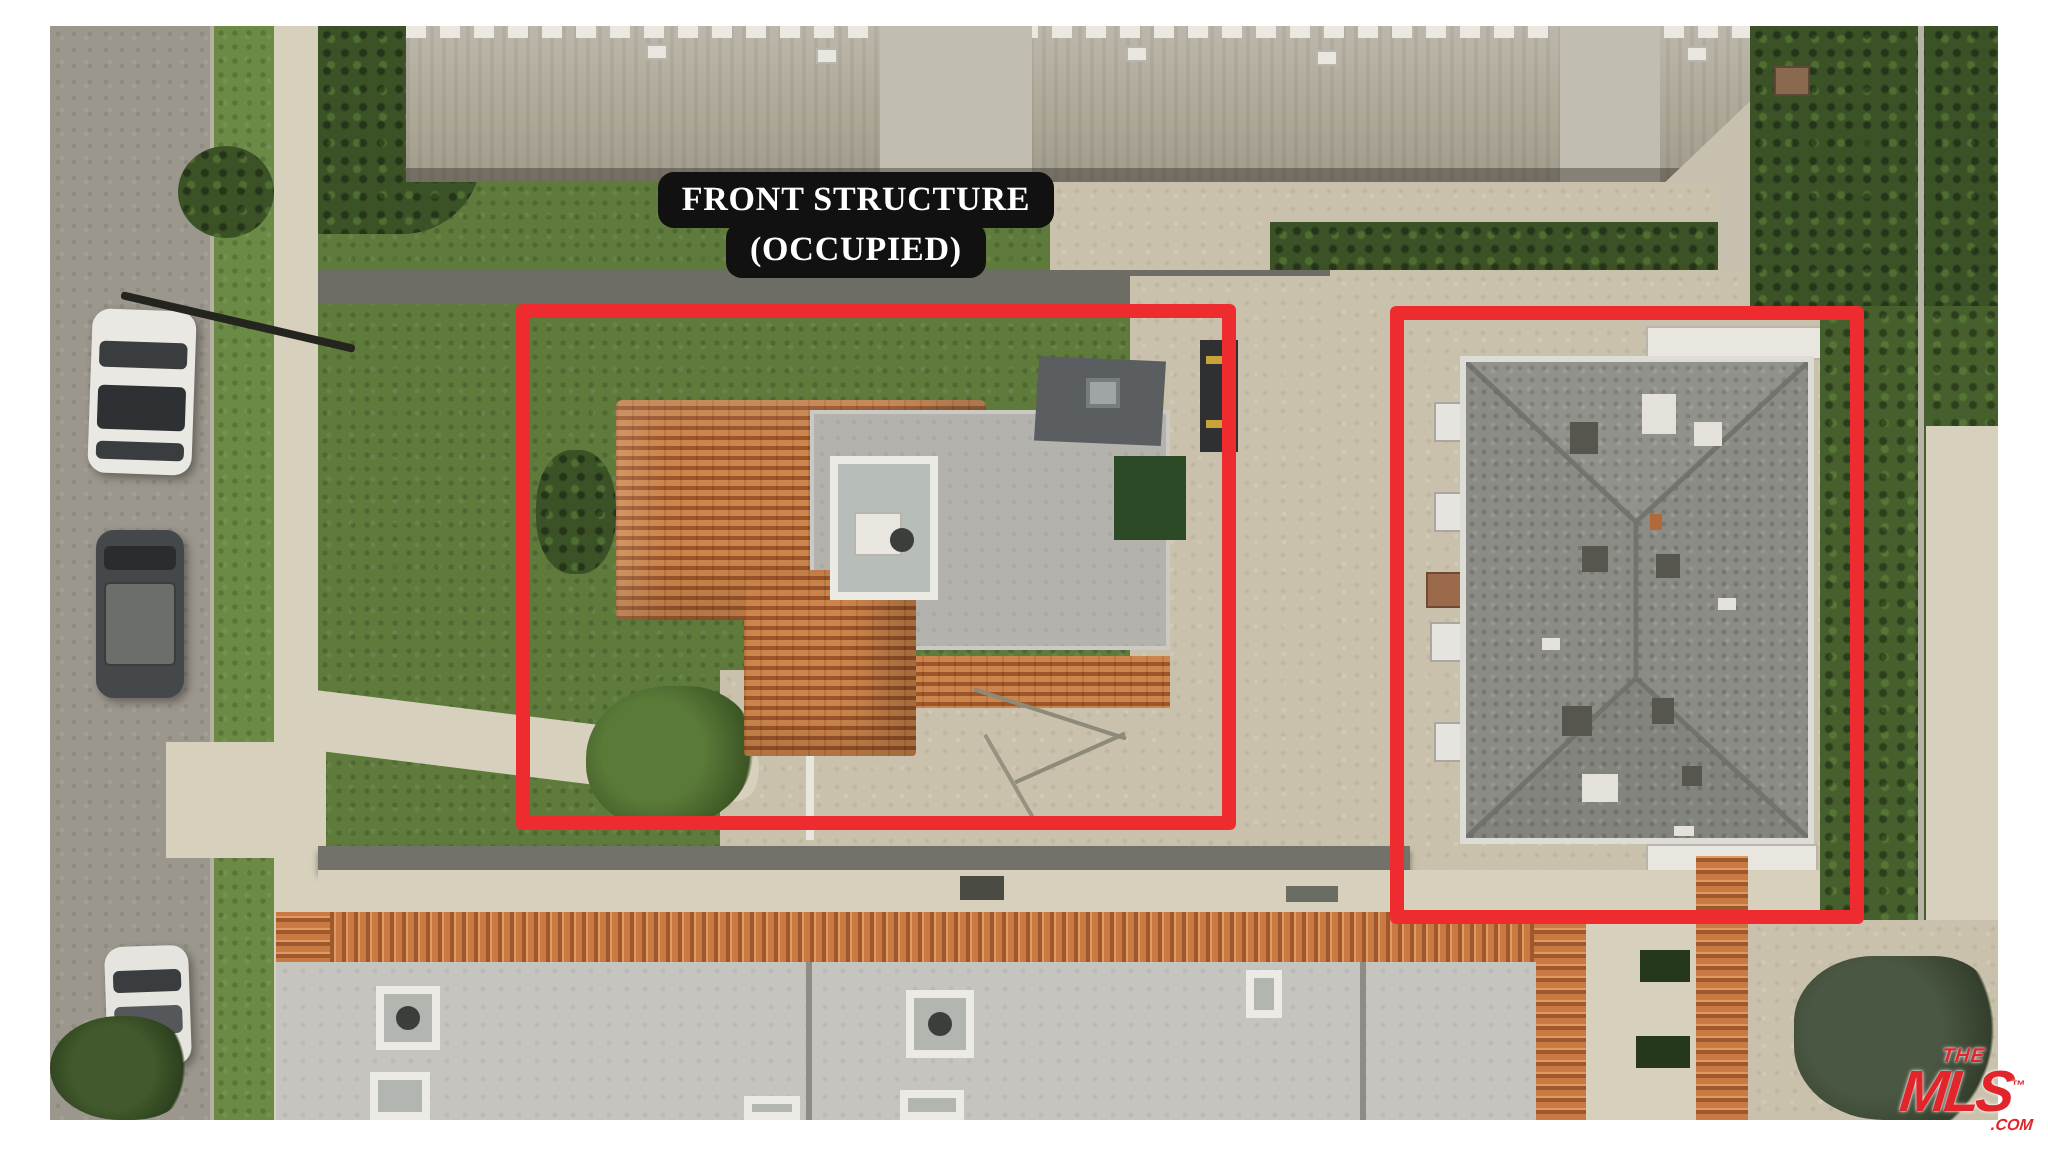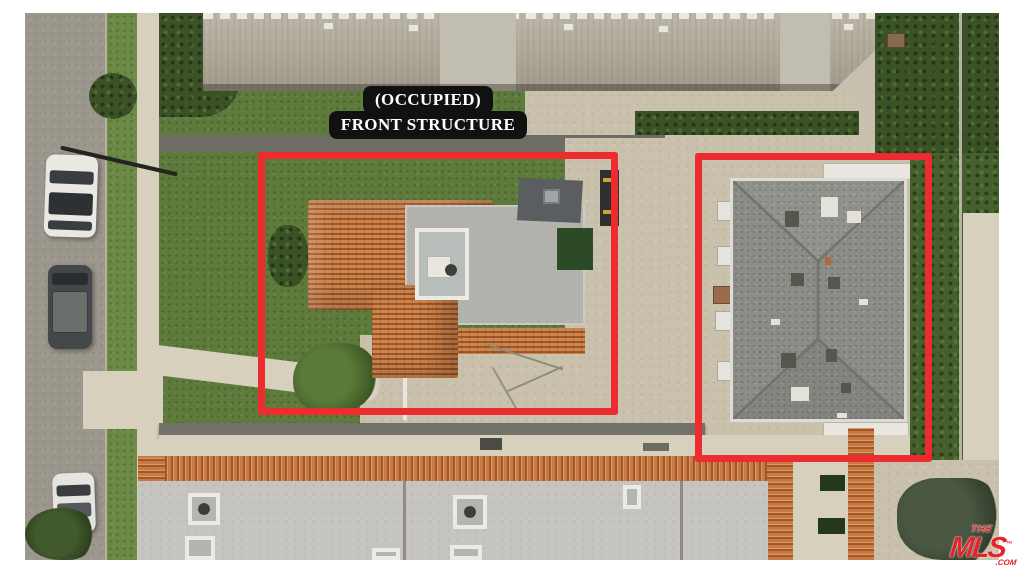--- a/index.html
+++ b/index.html
@@ -223,22 +223,22 @@
     <div class="abs concrete-light" style="left:938px;top:200px;width:36px;height:252px;"></div>
     <div class="abs" style="left:934px;top:0;width:3px;height:447px;background:#b7b2a6;"></div>
     <div class="abs concrete" style="left:850px;top:447px;width:124px;height:100px;"></div>
     <div class="abs" style="left:872px;top:465px;width:100px;height:82px;border-radius:40% 30% 20% 45%;background:radial-gradient(circle at 40% 45%,#4a5742 0 45%,#333f2c 78%,transparent 80%);"></div>
     <div class="abs" style="left:862px;top:20px;width:18px;height:15px;background:#8a6a4e;border:1px solid #5e4734;box-sizing:border-box;"></div>
 
     <div class="abs redbox" style="left:233px;top:139px;width:360px;height:263px;"></div>
     <div class="abs redbox" style="left:670px;top:140px;width:237px;height:309px;"></div>
 
     <div class="abs label-stack" style="left:223px;top:73px;width:360px;">
+      <span class="label-line">FRONT STRUCTURE</span>
       <span class="label-line">(OCCUPIED)</span>
-      <span class="label-line">FRONT STRUCTURE</span>
     </div>
     <div class="abs label-stack" style="left:651px;top:73px;width:270px;">
     </div>
   </div>
 
   <div id="mls-logo">
     <div class="the">THE</div>
     <div class="word"><span>MLS</span><sup>™</sup></div>
     <div class="com">.COM</div>
   </div>

